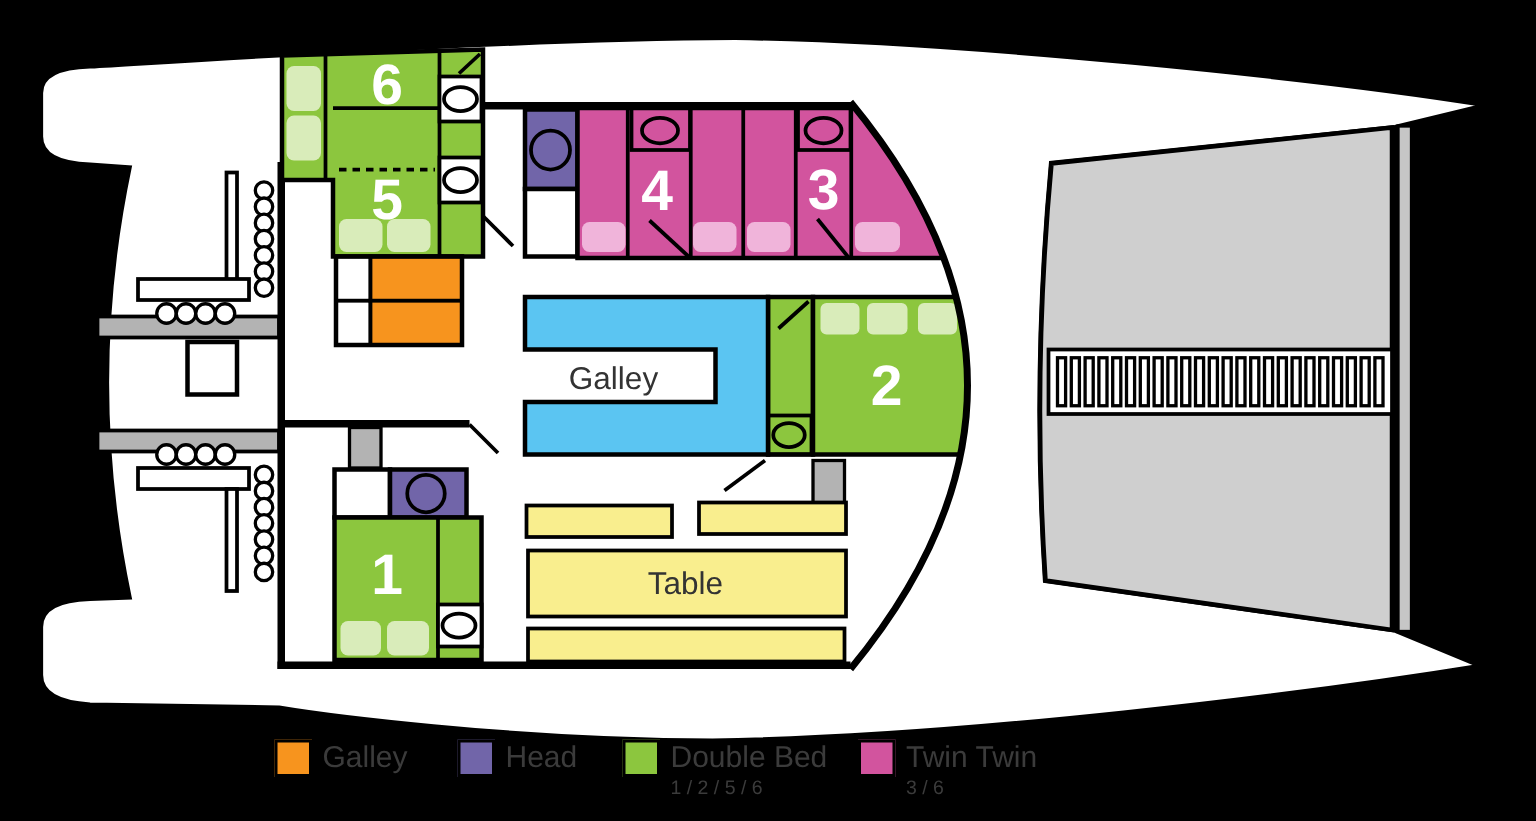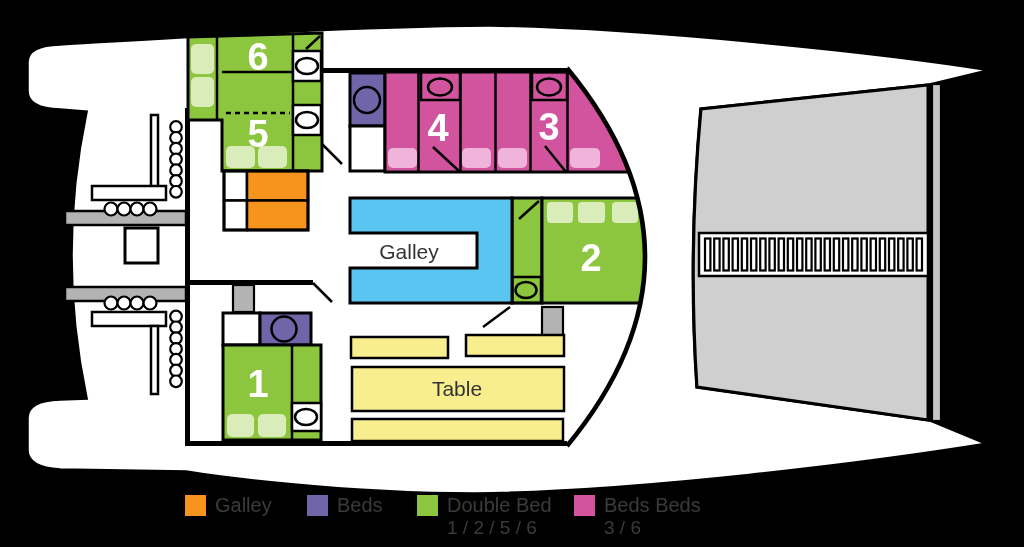--- a/index.html
+++ b/index.html
@@ -27,21 +27,21 @@
   .f-deck{fill:var(--c-deck)}
   .f-step{fill:var(--c-steps)}
   .f-black{fill:#000}
   .num{font:700 38px "Liberation Sans",sans-serif;fill:#fff;text-anchor:middle}
   .lbl{font:400 21px "Liberation Sans",sans-serif;fill:#333;text-anchor:middle}
   
   .legend-item{position:absolute;top:493px;color:var(--c-legend-text);}
   .sw{position:absolute;top:0;width:21px;height:21px;border:2px solid #000;display:block}
   .lg-label{position:absolute;top:1px;left:32px;font-size:20px;white-space:nowrap}
   .bold .lg-label{font-weight:400}
-  .lg-sub{position:absolute;top:24px;left:32px;font-size:19px;white-space:nowrap}
+  .lg-sub{position:absolute;top:24px;left:32px;font-size:13px;white-space:nowrap}
 </style>
 </head>
 <body>
 
 <div id="stage">
 <svg id="plan" width="1024" height="547" viewBox="0 0 1024 547">
 
   <defs>
     <clipPath id="saloonClip">
       <path d="M190 68 L567 68 Q723 257 567 446 L190 446 Z"></path>
@@ -230,26 +230,26 @@
   <path class="nf s45" d="M567 68 Q723 257 567 446"></path>
 </svg>
 
 <div>
   <div class="legend-item" style="left:183px">
     <span class="sw" style="background: rgb(247, 148, 30);"></span>
     <div class="lg-label">Galley</div>
   </div>
   <div class="legend-item" style="left:305px">
     <span class="sw" style="background: rgb(113, 101, 169);"></span>
-    <div class="lg-label">Beds</div>
+    <div class="lg-label">Head</div>
   </div>
   <div class="legend-item bold" style="left:415px">
     <span class="sw" style="background: rgb(140, 198, 62);"></span>
     <div class="lg-label">Double Bed</div>
     <div class="lg-sub">1 / 2 / 5 / 6</div>
   </div>
   <div class="legend-item bold" style="left:572px">
     <span class="sw" style="background: rgb(210, 84, 158);"></span>
-    <div class="lg-label">Beds Beds</div>
+    <div class="lg-label">Twin Twin</div>
     <div class="lg-sub">3 / 6</div>
   </div>
 </div>
 </div>
 
 </body></html>

